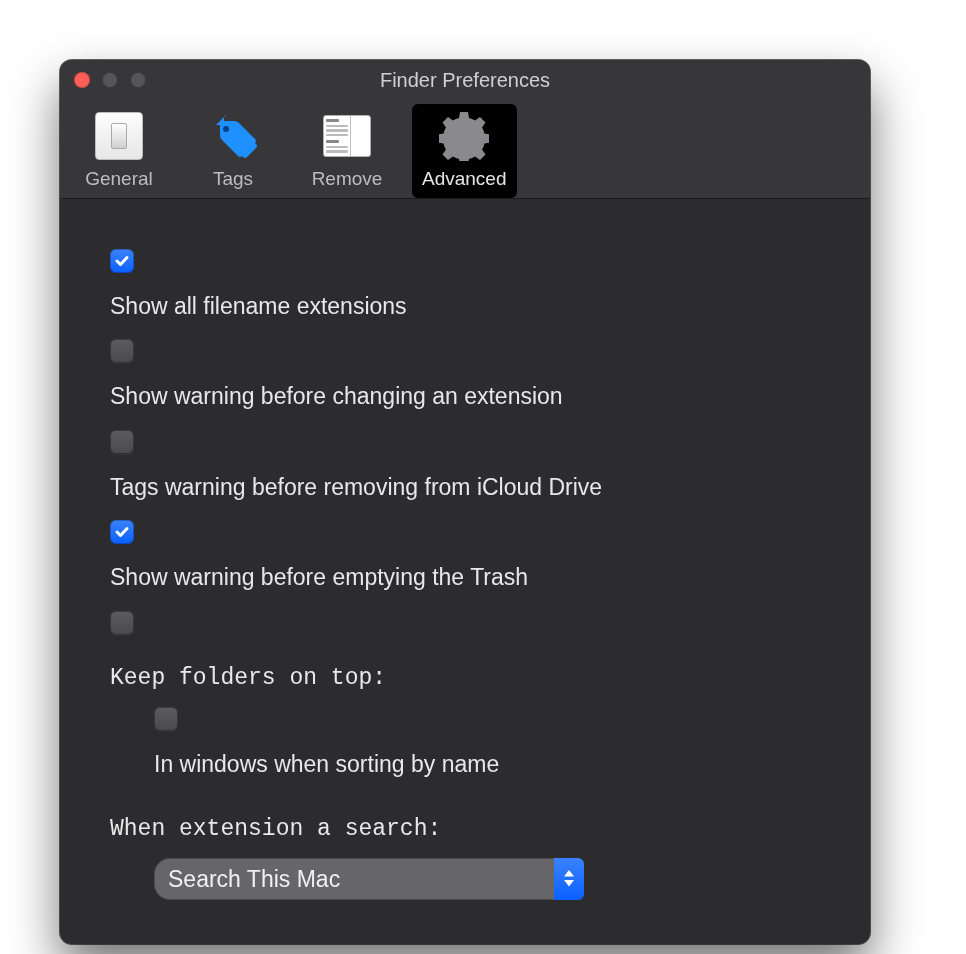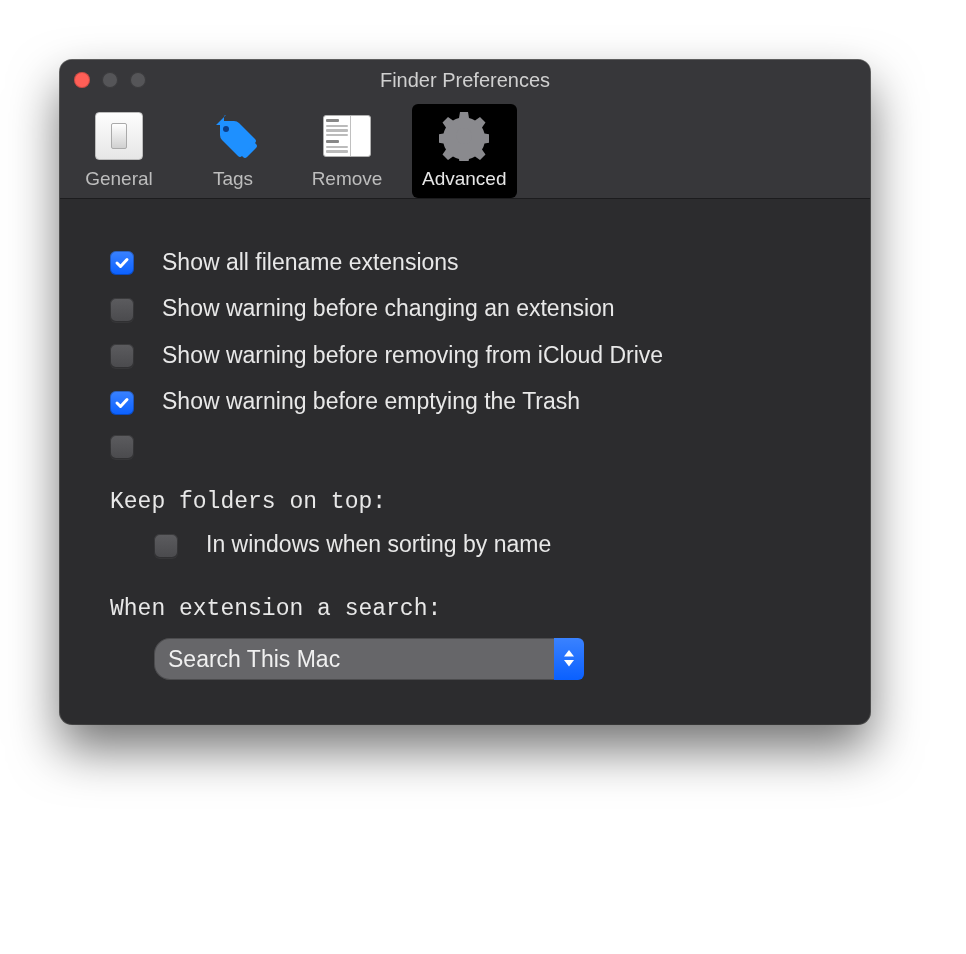--- a/index.html
+++ b/index.html
@@ -126,23 +126,24 @@
   .icon-gear path, .icon-gear circle { fill:#8a8a8e; }
 
   .content {
     padding: 40px 50px 44px 50px;
     font-size: 23px;
     line-height: 1.15;
     color: #e8e8e8;
   }
   .row {
     display: flex;
-    align-items: flex-end;
-    gap: 28px;
+    align-items: flex-start;
+    gap: 20px;
     padding: 10px 0;
+    flex-direction: column;
   }
   .check {
     width: 24px;
     height: 24px;
     border-radius: 6px;
     flex: 0 0 auto;
     display:flex; align-items:center; justify-content:center;
   }
   .check.off {
     background: linear-gradient(#5c5c5f,#4a4a4d);
@@ -278,21 +279,21 @@
         <span>Show all filename extensions</span>
       </div>
 
       <div class="row">
         <span class="check off"></span>
         <span>Show warning before changing an extension</span>
       </div>
 
       <div class="row">
         <span class="check off"></span>
-        <span>Show warning before removing from iCloud Drive</span>
+        <span>Tags warning before removing from iCloud Drive</span>
       </div>
 
       <div class="row">
         <span class="check on">
           <svg viewBox="0 0 16 16">
               <path d="M3 8 L6.5 11.5 L13 4.5"></path>
             </svg>
         </span>
         <span>Show warning before emptying the Trash</span>
       </div>

